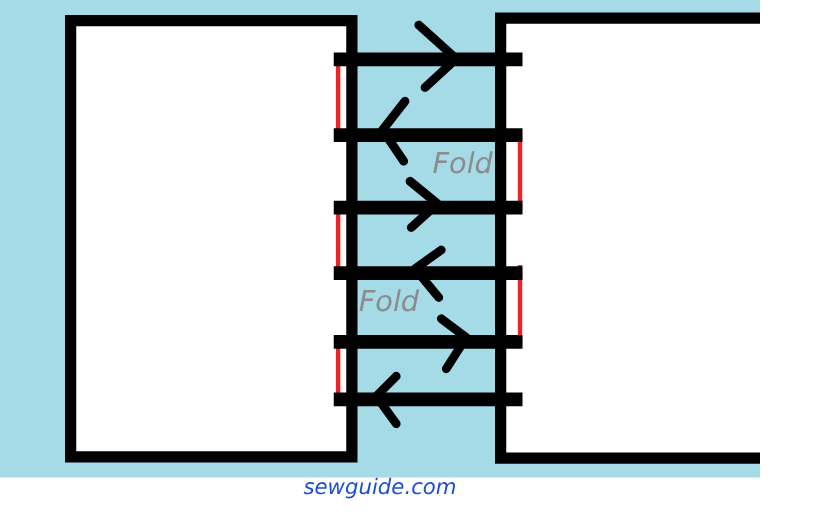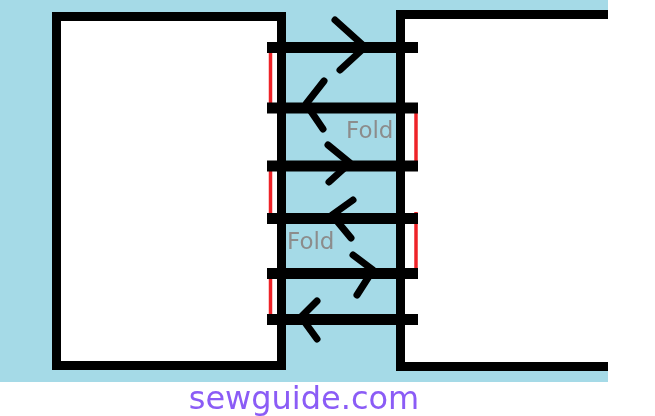--- a/index.html
+++ b/index.html
@@ -1,18 +1,19 @@
 <!DOCTYPE html>
 <html><head>
 <meta charset="utf-8">
 <style>
   html,body{margin:0;padding:0;}
   .stage{
     position:relative;width:608px;height:416px;background:#ffffff;overflow:hidden;
     font-family:"DejaVu Sans","Liberation Sans",sans-serif;
+    font-style:italic;
   }
   .sky{position:absolute;left:0;top:0;width:655px;height:382px;}
   svg{position:absolute;left:0;top:0;display:block;}
   .footer{
     position:absolute;transform:translateX(-50%);white-space:nowrap;line-height:1;
   }
   text{font-family:"DejaVu Sans","Liberation Sans",sans-serif;}
 </style>
 </head>
 <body>
@@ -35,14 +36,14 @@
       <line x1="267" y1="319.5" x2="418" y2="319.5" stroke="#000000" stroke-width="11"></line>
       <polyline points="335,20 365,47 340,70" fill="none" stroke="#000000" stroke-width="7" stroke-linecap="round" stroke-linejoin="round"></polyline>
       <polyline points="324,81 306,104 323,129" fill="none" stroke="#000000" stroke-width="7" stroke-linecap="round" stroke-linejoin="round"></polyline>
       <polyline points="328,145 350,163 329,182" fill="none" stroke="#000000" stroke-width="7" stroke-linecap="round" stroke-linejoin="round"></polyline>
       <polyline points="353,200 332,215 351,238" fill="none" stroke="#000000" stroke-width="7" stroke-linecap="round" stroke-linejoin="round"></polyline>
       <polyline points="353,255 373,270 357,295" fill="none" stroke="#000000" stroke-width="7" stroke-linecap="round" stroke-linejoin="round"></polyline>
       <polyline points="317,301 301,317 317,339" fill="none" stroke="#000000" stroke-width="7" stroke-linecap="round" stroke-linejoin="round"></polyline>
       <text x="346" y="138" fill="#8c8c8c" font-size="23">Fold</text>
       <text x="287" y="249" fill="#8c8c8c" font-size="23">Fold</text>
     </svg>
-  <div class="footer" style="color: #8b5cf6; font-size: 32px; left: 304px; top: 382px;">sewguide.com</div>
+  <div class="footer" style="color: #1d4ed8; font-size: 17px; left: 304px; top: 382px;">sewguide.com</div>
 </div>
 
 </body></html>

